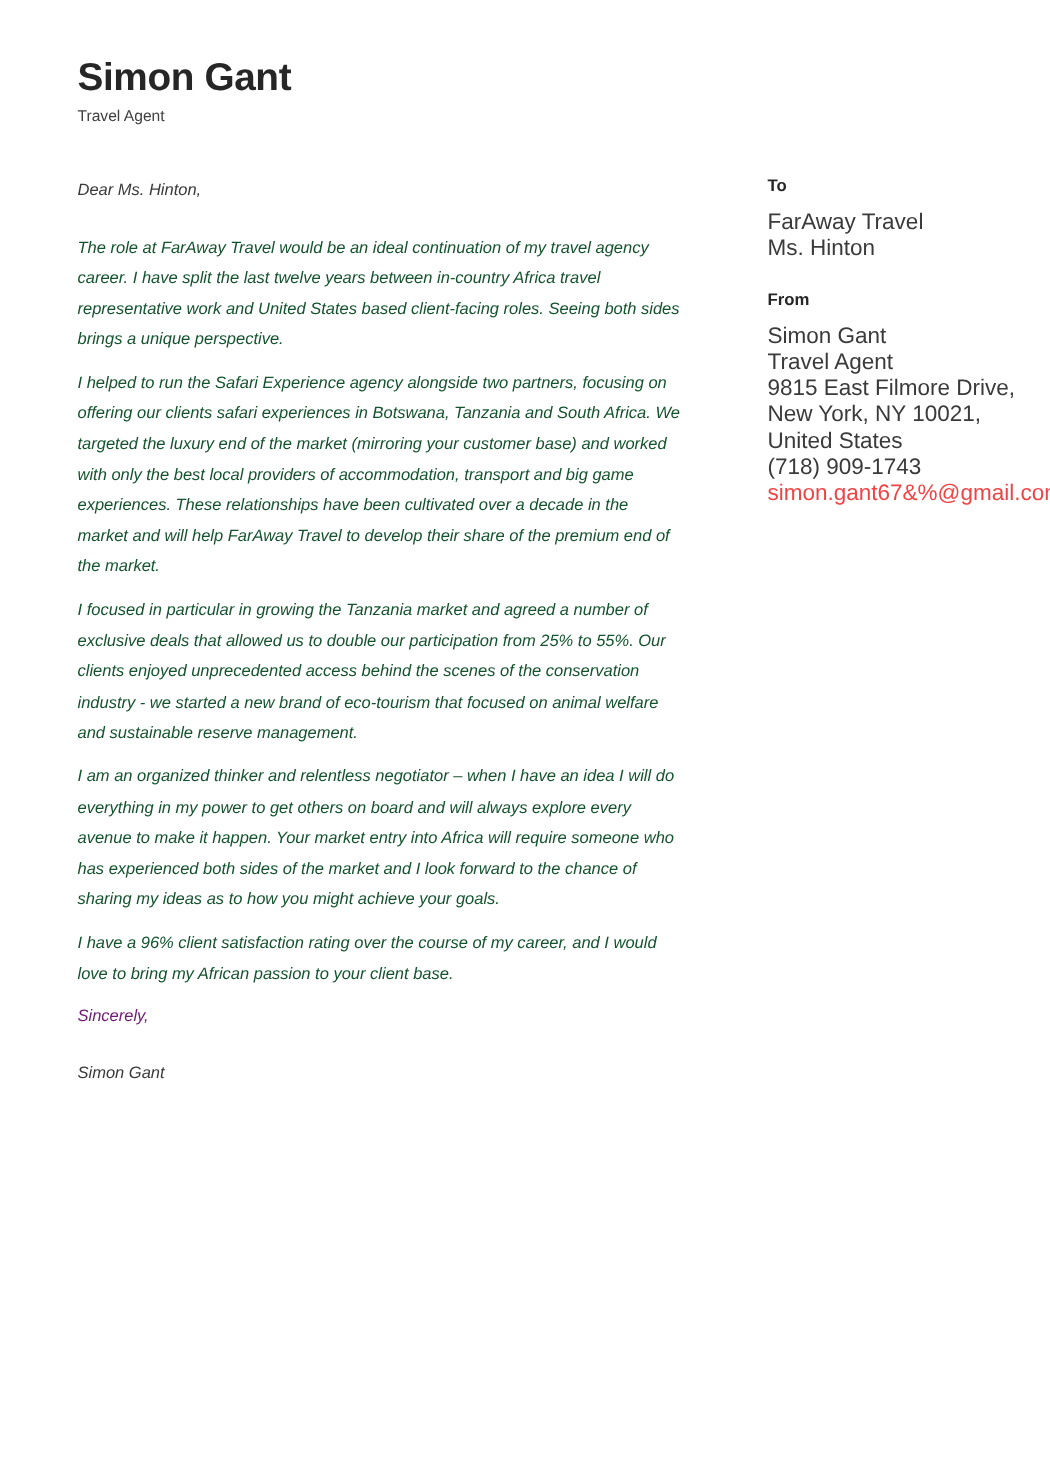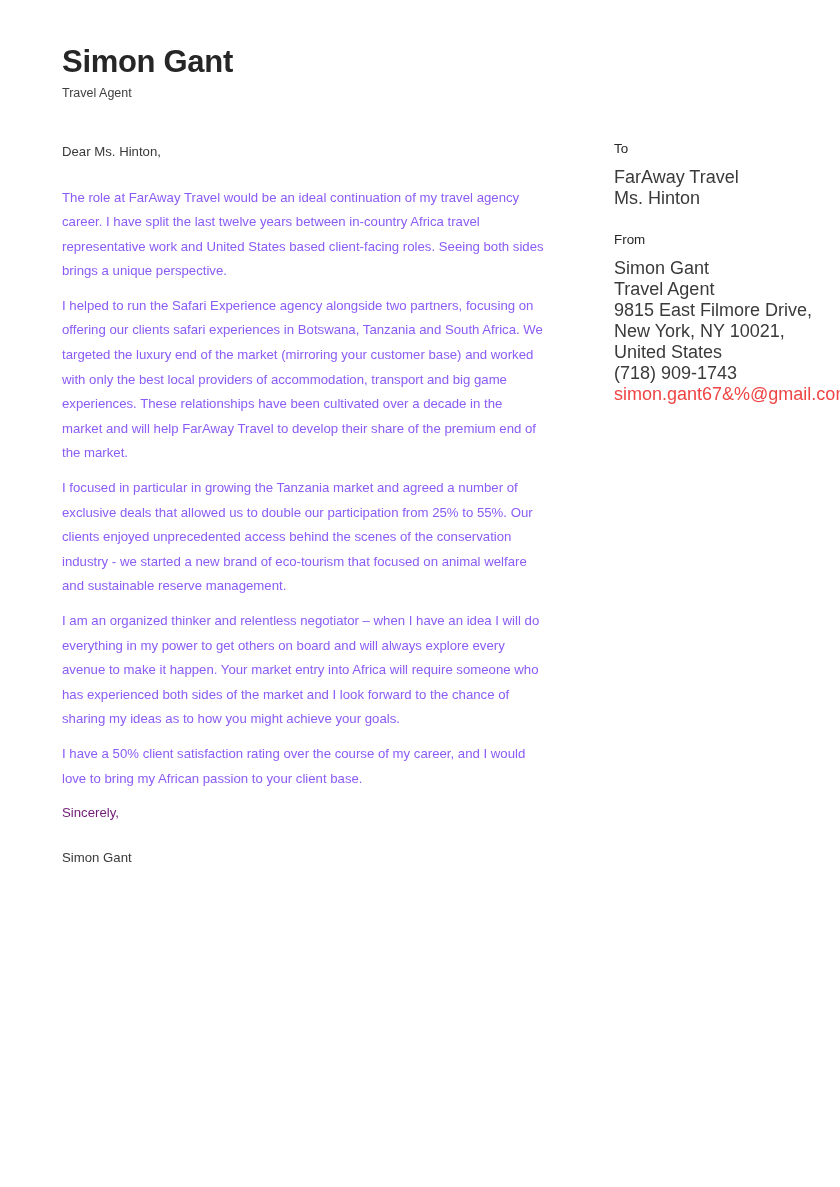--- a/index.html
+++ b/index.html
@@ -53,41 +53,42 @@
     left: 0;
     top: 140px;
     width: 840px;
   }
 
   .letter-col {
     position: absolute;
     left: 62px;
     top: 0;
     width: 482px;
+    font-style: italic;
   }
 
   .sidebar-col {
     position: absolute;
     left: 614px;
     top: 0;
     width: 200px;
   }
 
   
   .salutation {
     font-size: 13.2px;
     line-height: 24.5px;
     margin: 0 0 21px 0;
     color: #3a3a3a;
   }
   .para {
     font-size: 13.2px;
     line-height: 24.6px;
     margin: 0 0 10px 0;
-    color: #8b5cf6;
+    color: #14532d;
     text-align: left;
   }
   .closing {
     font-size: 13.2px;
     line-height: 24.5px;
     margin: 2px 0 0 0;
     color: #701a75;
   }
   .signature {
     font-size: 13.2px;
@@ -98,21 +99,21 @@
 
   
   .side-block {
     margin-bottom: 22px;
   }
   .side-block:last-child {
     margin-bottom: 0;
   }
   .side-heading {
     font-size: 13.4px;
-    font-weight: normal;
+    font-weight: bold;
     color: #262626;
     margin: 0 0 8px 0;
     line-height: 1.4;
   }
   .side-line {
     font-size: 18px;
     line-height: 21px;
     color: #3a3a3a;
     margin: 0;
     white-space: nowrap;
@@ -132,21 +133,21 @@
   </div>
 
   <div class="columns">
 
     <div class="letter-col">
       <p class="salutation">Dear Ms. Hinton,</p>
       <p class="para">The role at FarAway Travel would be an ideal continuation of my travel agency career. I have split the last twelve years between in-country Africa travel representative work and United States based client-facing roles. Seeing both sides brings a unique perspective.</p>
       <p class="para">I helped to run the Safari Experience agency alongside two partners, focusing on offering our clients safari experiences in Botswana, Tanzania and South Africa. We targeted the luxury end of the market (mirroring your customer base) and worked with only the best local providers of accommodation, transport and big game experiences. These relationships have been cultivated over a decade in the market and will help FarAway Travel to develop their share of the premium end of the market.</p>
       <p class="para">I focused in particular in growing the Tanzania market and agreed a number of exclusive deals that allowed us to double our participation from 25% to 55%. Our clients enjoyed unprecedented access behind the scenes of the conservation industry - we started a new brand of eco-tourism that focused on animal welfare and sustainable reserve management.</p>
       <p class="para">I am an organized thinker and relentless negotiator – when I have an idea I will do everything in my power to get others on board and will always explore every avenue to make it happen. Your market entry into Africa will require someone who has experienced both sides of the market and I look forward to the chance of sharing my ideas as to how you might achieve your goals.</p>
-      <p class="para">I have a 50% client satisfaction rating over the course of my career, and I would love to bring my African passion to your client base.</p>
+      <p class="para">I have a 96% client satisfaction rating over the course of my career, and I would love to bring my African passion to your client base.</p>
       <p class="closing">Sincerely,</p>
       <p class="signature">Simon Gant</p>
     </div>
 
     <div class="sidebar-col">
 
       <div class="side-block">
         <p class="side-heading">To</p>
         <p class="side-line">FarAway Travel</p>
         <p class="side-line">Ms. Hinton</p>

